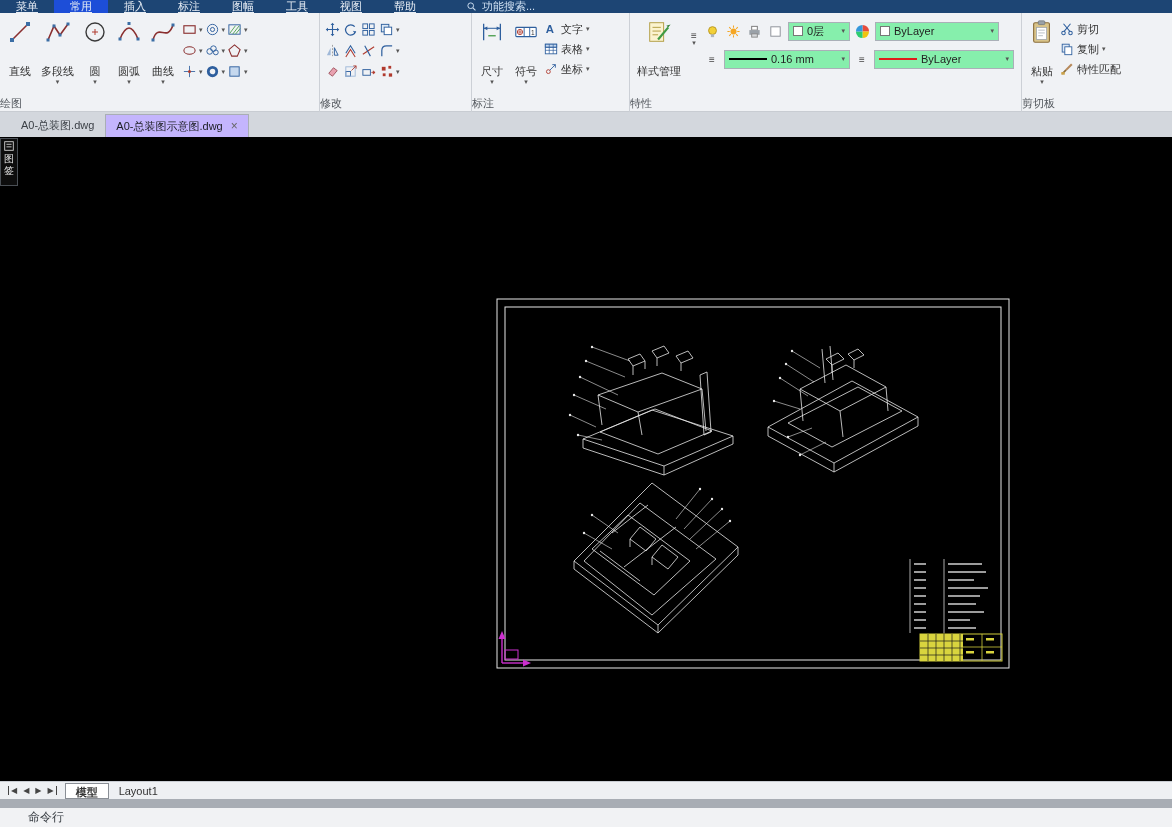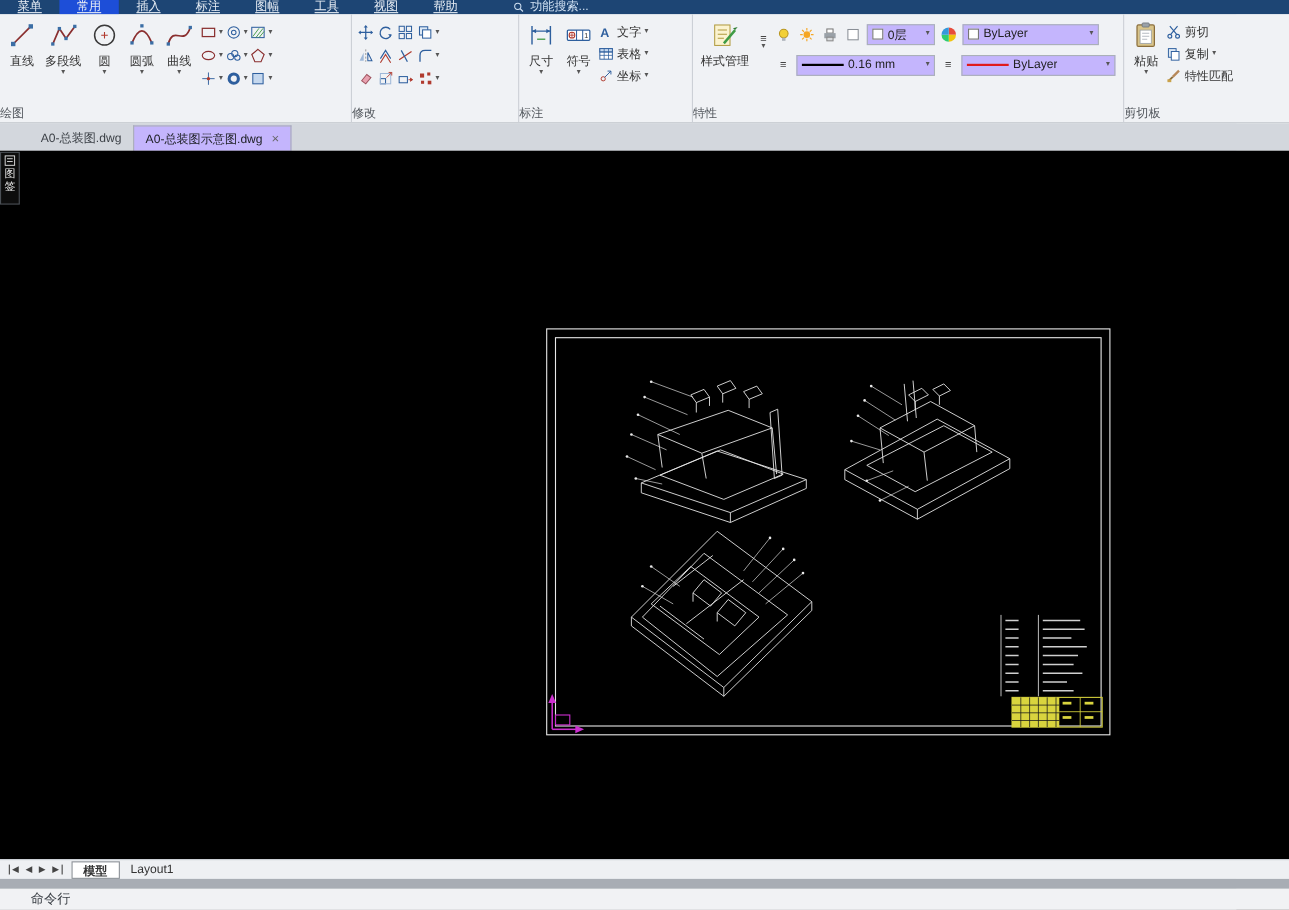--- a/index.html
+++ b/index.html
@@ -14,41 +14,41 @@
   .searchbox svg{width:11px;height:11px}
 
   
   .ribbon{position:absolute;left:0;top:13px;width:1172px;height:99px;background:#f0f2f5;border-bottom:1px solid #c8ccd2;display:flex}
   .panel{height:99px;border-right:1px solid #ccd0d6;display:flex;flex-direction:column}
   .pbody{flex:1;display:flex;align-items:flex-start;padding:4px 4px 0 4px;gap:2px}
   .plabel{height:15px;font-size:11px;color:#51565c;line-height:13px}
   .bigbtn{display:flex;flex-direction:column;align-items:center;padding:2px 3px;cursor:pointer}
   .bigbtn .ic{width:26px;height:26px}
   .bigbtn .ic svg{width:100%;height:100%}
-  .bigbtn .lbl{font-size:11px;color:#333;margin-top:3px;white-space:nowrap}
+  .bigbtn .lbl{font-size:11px;color:#333;margin-top:19px;white-space:nowrap}
   .dd{font-size:7px;color:#555;line-height:6px}
   .sic{width:17px;height:17px;display:flex;align-items:center;justify-content:center;cursor:pointer}
   .sic svg{width:15px;height:15px}
   .drow,.mrow{display:flex;align-items:center;gap:1px;height:21px}
   .rowcol{display:flex;flex-direction:column;justify-content:flex-start;padding-top:2px}
   .smallrow{display:flex;align-items:center;gap:3px;height:20px;font-size:11px;color:#333;cursor:pointer;white-space:nowrap}
   .smallrow svg{width:14px;height:14px}
-  .combo{height:19px;border:1px solid #aab0b8;background:#c4b5fd;display:flex;align-items:center;font-size:11px;color:#222;padding:0 4px;gap:4px;cursor:pointer;overflow:hidden;white-space:nowrap}
+  .combo{height:19px;border:1px solid #aab0b8;background:#86efac;display:flex;align-items:center;font-size:11px;color:#222;padding:0 4px;gap:4px;cursor:pointer;overflow:hidden;white-space:nowrap}
   .combo .dd{margin-left:auto}
   .swatch{width:10px;height:10px;border:1px solid #777;background:#fff;flex:0 0 auto}
   .lsample{width:38px;height:2px;background:#000;flex:0 0 auto}
   .lsample.red{background:#e01b1b}
   .proprow{display:flex;align-items:center;gap:4px;height:24px}
   .menuctl{width:16px;display:flex;flex-direction:column;align-items:center;font-size:10px;color:#444;line-height:9px;cursor:pointer}
 
   
   .p-draw{width:320px}.p-modify{width:152px}.p-annot{width:158px}.p-props{width:392px}.p-clip{width:150px;border-right:none}
 
   
-  .tabbar{position:absolute;left:0;top:112px;width:1172px;height:25px;background:#d3d7dd;display:flex;align-items:flex-end;padding-left:26px}
+  .tabbar{position:absolute;left:0;top:112px;width:1172px;height:25px;background:#d3d7dd;display:flex;align-items:flex-end;padding-left:10px}
   .dtab{height:23px;display:flex;align-items:center;padding:0 10px;font-size:11px;color:#3a3f45;border:1px solid transparent;cursor:pointer;gap:8px}
   .dtab.active{background:#c4b5fd;border:1px solid #a9aeb5;border-bottom:none;font-weight:normal;color:#1a1d20}
   .dtab .close{font-size:12px;color:#666;line-height:10px}
 
   
   .canvas{position:absolute;left:0;top:137px;width:1172px;height:644px;background:#000}
   .canvas svg.draw{position:absolute;left:0;top:0}
   .palette{position:absolute;left:0;top:1px;width:18px;height:48px;background:#0d0d0d;border:1px solid #4a4f55;display:flex;flex-direction:column;align-items:center;gap:1px;padding-top:1px;cursor:pointer}
   .palette svg{width:12px;height:12px}
   .palette .pch{color:#e8e8e8;font-size:10px;line-height:11px}

